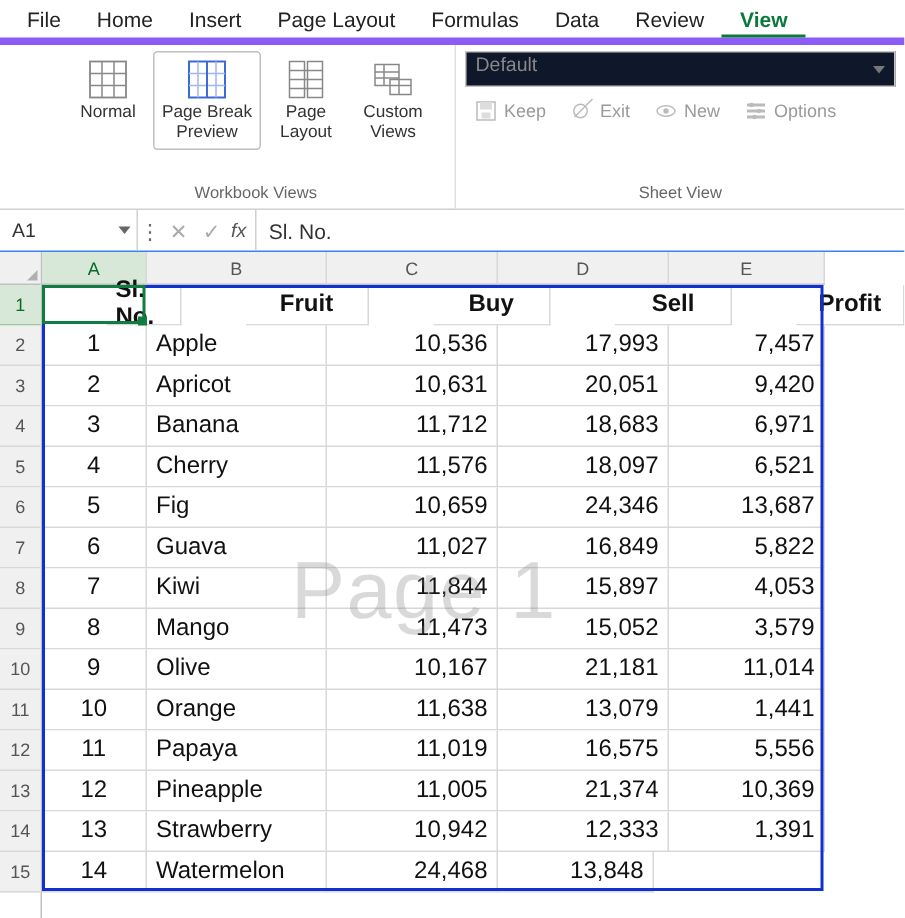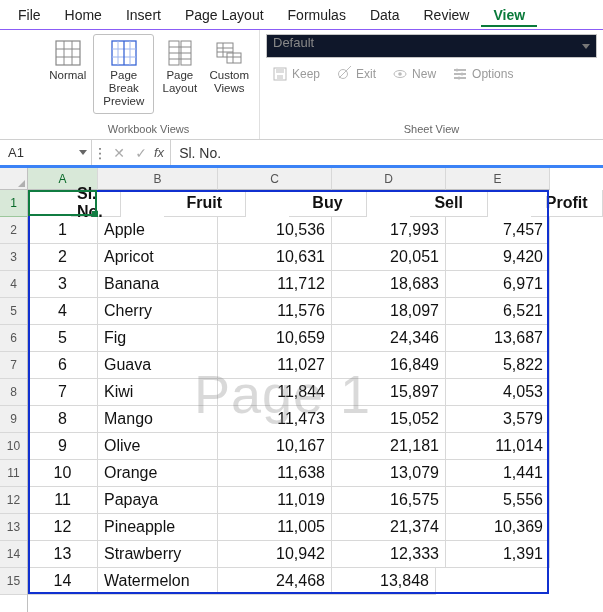--- a/index.html
+++ b/index.html
@@ -1,47 +1,47 @@
 <!DOCTYPE html>
 <html><head>
 <meta charset="utf-8">
 <style>
   * { box-sizing: border-box; margin: 0; padding: 0; font-family: "Segoe UI", Arial, sans-serif; }
   body { background: #fff; width: 603px; height: 612px; overflow: hidden; font-size: 13px; color: #333; }
 
   
-  .menubar { display: flex; align-items: center; height: 30px; padding: 0 6px; gap: 0; border-bottom: 1px solid #8b5cf6; }
+  .menubar { display: flex; align-items: center; height: 30px; padding: 0 6px; gap: 0; border-bottom: 5px solid #8b5cf6; }
   .menubar .menu-item { padding: 4px 12px; cursor: default; font-size: 14px; color: #222; }
   .menubar .menu-item.active { color: #0a7a3b; border-bottom: 2px solid #0a7a3b; padding-bottom: 2px; font-weight: 700; }
 
   
   .ribbon { display: flex; height: 110px; border-bottom: 1px solid #d0d0d0; }
   .ribbon-group { border-right: 1px solid #e0e0e0; padding: 4px 6px 2px 6px; display: flex; flex-direction: column; }
   .ribbon-group:last-child { border-right: none; flex: 1; }
   .group-content { flex: 1; display: flex; align-items: flex-start; gap: 2px; }
   .group-label { text-align: center; font-size: 11px; color: #666; padding: 2px 0 2px 0; }
 
   .big-btn { display: flex; flex-direction: column; align-items: center; justify-content: flex-start; width: 56px; padding: 4px 2px; border: 1px solid transparent; border-radius: 3px; cursor: default; }
   .big-btn.selected { background: #fff; border: 1px solid #c0c0c0; box-shadow: inset 0 0 0 1px #fff; }
   .big-btn .icon { width: 28px; height: 28px; margin-bottom: 2px; }
   .big-btn .lbl { font-size: 11.5px; text-align: center; line-height: 1.15; color: #333; }
 
-  .wv-group { width: 260px; padding-left: 44px; }
+  .wv-group { width: 304px; padding-left: 44px; }
   .sv-group { flex: 1; }
 
   .sv-top { display: flex; align-items: center; gap: 2px; width: 100%; }
   .sv-select { flex: 1; height: 24px; border: 1px solid #c5c5c5; background: #0f172a; font-size: 13px; color: #888; padding: 0 6px; position: relative; }
   .sv-select::after { content: ""; position: absolute; right: 6px; top: 9px; border-left: 4px solid transparent; border-right: 4px solid transparent; border-top: 5px solid #777; }
 
   .sv-bottom { display: flex; align-items: center; gap: 8px; margin-top: 6px; padding-left: 2px; }
   .sm-btn { display: flex; align-items: center; gap: 4px; font-size: 12px; color: #9a9a9a; padding: 2px 4px; cursor: default; }
   .sm-btn .si { width: 16px; height: 16px; }
 
   
-  .fbar { display: flex; align-items: center; height: 28px; border-bottom: 3px solid #3b82f6; }
+  .fbar { display: flex; align-items: center; height: 28px; border-bottom: 1px solid #3b82f6; }
   .namebox { width: 92px; height: 100%; border-right: 1px solid #d0d0d0; display: flex; align-items: center; padding: 0 4px 0 8px; font-size: 13px; justify-content: space-between; }
   .namebox .dd { border-left: 4px solid transparent; border-right: 4px solid transparent; border-top: 5px solid #666; }
   .fx-sep { width: 16px; text-align: center; color: #666; font-size: 14px; }
   .fx-btn { width: 22px; text-align: center; color: #aaa; font-size: 14px; }
   .fx-lbl { font-style: italic; color: #555; font-size: 13px; padding: 0 6px 0 2px; }
   .formula-input { flex: 1; padding: 0 8px; font-size: 14px; border-left: 1px solid #d0d0d0; height: 100%; display: flex; align-items: center; }
 
   
   .grid-wrap { position: relative; display: flex; height: calc(612px - 30px - 110px - 28px); }
   .rowhdrs { width: 28px; border-right: 1px solid #c0c0c0; }

